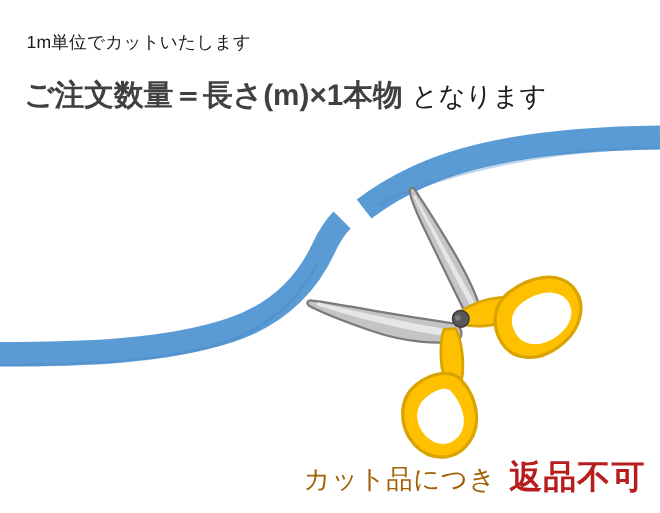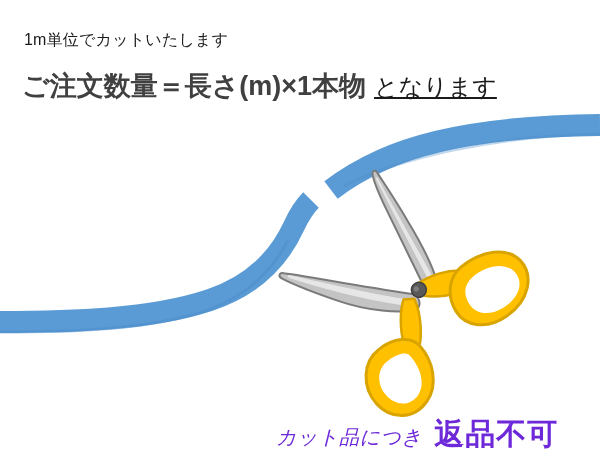--- a/index.html
+++ b/index.html
@@ -41,41 +41,39 @@
   }
   .headline-2 .hl-red {
     color: #404040;
     font-weight: 700;
   }
   .headline-2 .hl-black {
     color: #1a1a1a;
     font-weight: 500;
     font-size: 24px;
     margin-left: 8px;
-    text-decoration: underline;
   }
 
   .footnote {
     position: absolute;
     left: 276px;
     top: 414px;
     white-space: nowrap;
     display: flex;
     align-items: baseline;
   }
   .footnote .fn-small {
-    font-size: 20px;
-    color: #6d28d9;
+    font-size: 24px;
+    color: #a16207;
     letter-spacing: 0.5px;
-    font-style: italic;
   }
   .footnote .fn-big {
     font-size: 30px;
     font-weight: 700;
-    color: #6d28d9;
+    color: #b91c1c;
     margin-left: 12px;
     letter-spacing: 1px;
   }
 
   
   .art {
     position: absolute;
     left: 0;
     top: 0;
     width: 600px;

